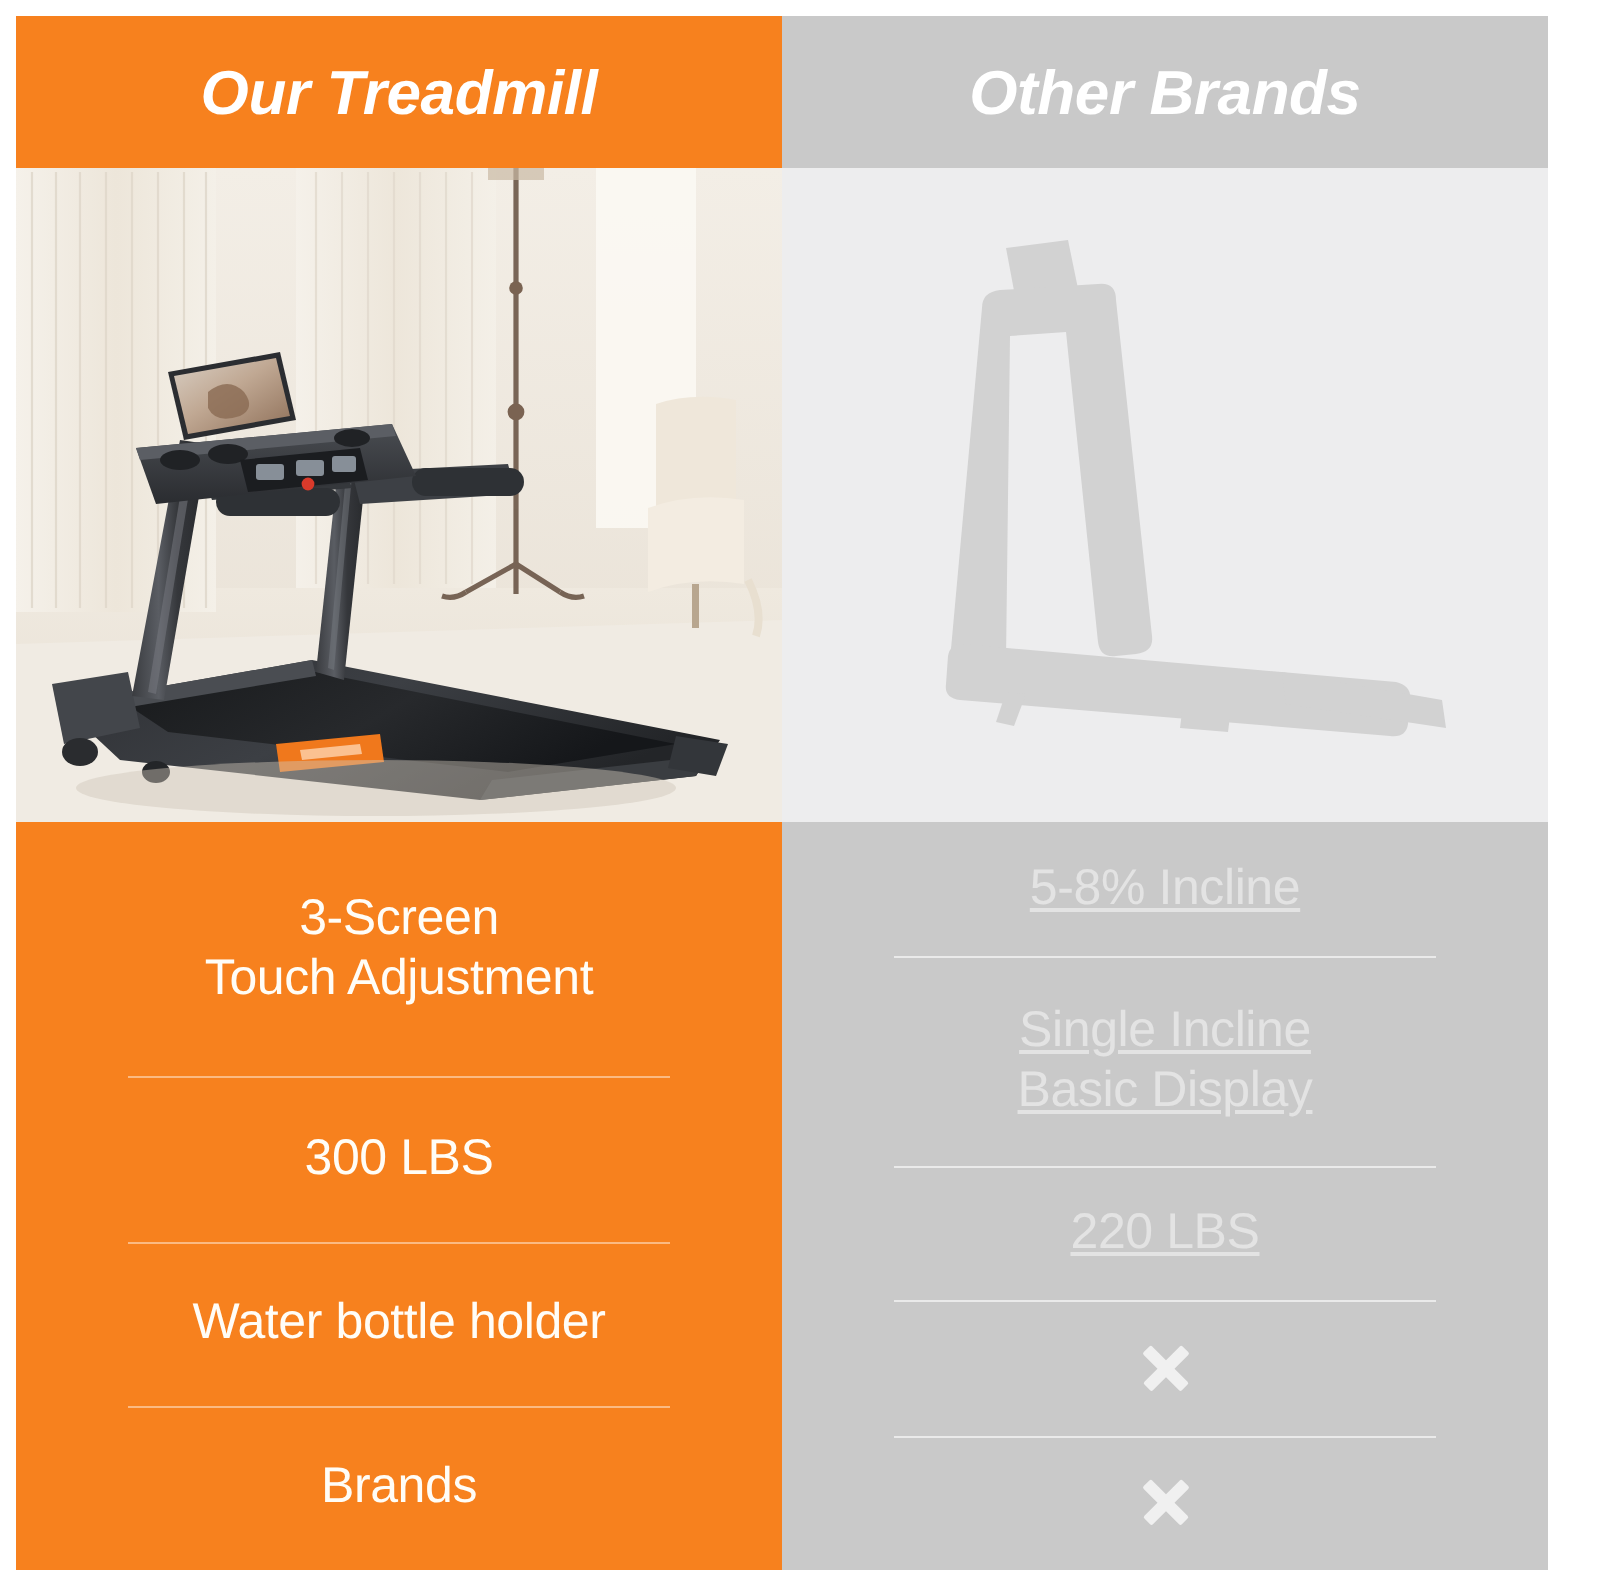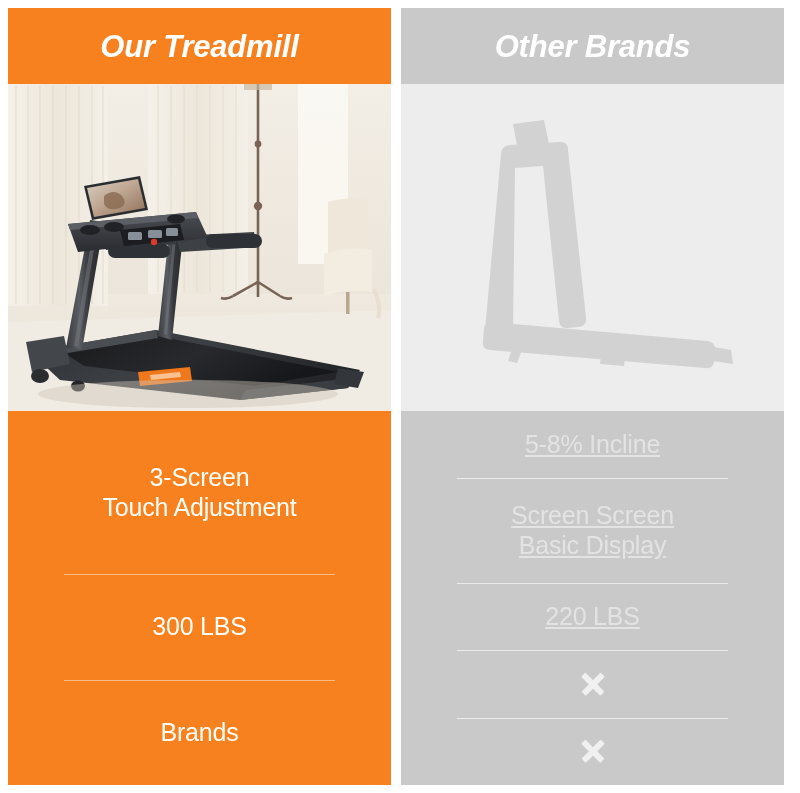--- a/index.html
+++ b/index.html
@@ -13,21 +13,20 @@
     overflow: hidden;
   }
 
   #compare-root {
     position: relative;
     width: 800px;
     height: 793px;
     background: #ffffff;
     display: flex;
     flex-direction: row;
-    gap: 10px;
     padding: 8px 8px 8px 8px;
   }
 
   .column {
     position: relative;
     width: 383px;
     height: 777px;
     display: flex;
     flex-direction: column;
   }
@@ -292,20 +291,23 @@
 
     <div class="col-features">
       <div class="feature-row tall">
         <span class="feature-text">3-Screen
 Touch Adjustment</span>
       </div>
       <div class="feature-row">
         <span class="feature-text">300 LBS</span>
       </div>
       <div class="feature-row">
+        <span class="feature-text">Water bottle holder</span>
+      </div>
+      <div class="feature-row">
         <span class="feature-text">Brands</span>
       </div>
     </div>
   </div>
 
   <div class="column col-others">
 
     <div class="col-header">
       <span class="col-header-text">Other Brands</span>
     </div>
@@ -327,21 +329,21 @@
           <path d="M200 272 l24 2 l-1 8 l-24 -2 Z"></path>
         </g>
       </svg>
     </div>
 
     <div class="col-features">
       <div class="feature-row">
         <span class="feature-text">5-8% Incline</span>
       </div>
       <div class="feature-row tall">
-        <span class="feature-text">Screen Screen
+        <span class="feature-text">Single Incline
 Basic Display</span>
       </div>
       <div class="feature-row">
         <span class="feature-text">220 LBS</span>
       </div>
       <div class="feature-row">
         <span class="x-mark"></span>
       </div>
       <div class="feature-row">
         <span class="x-mark"></span>

